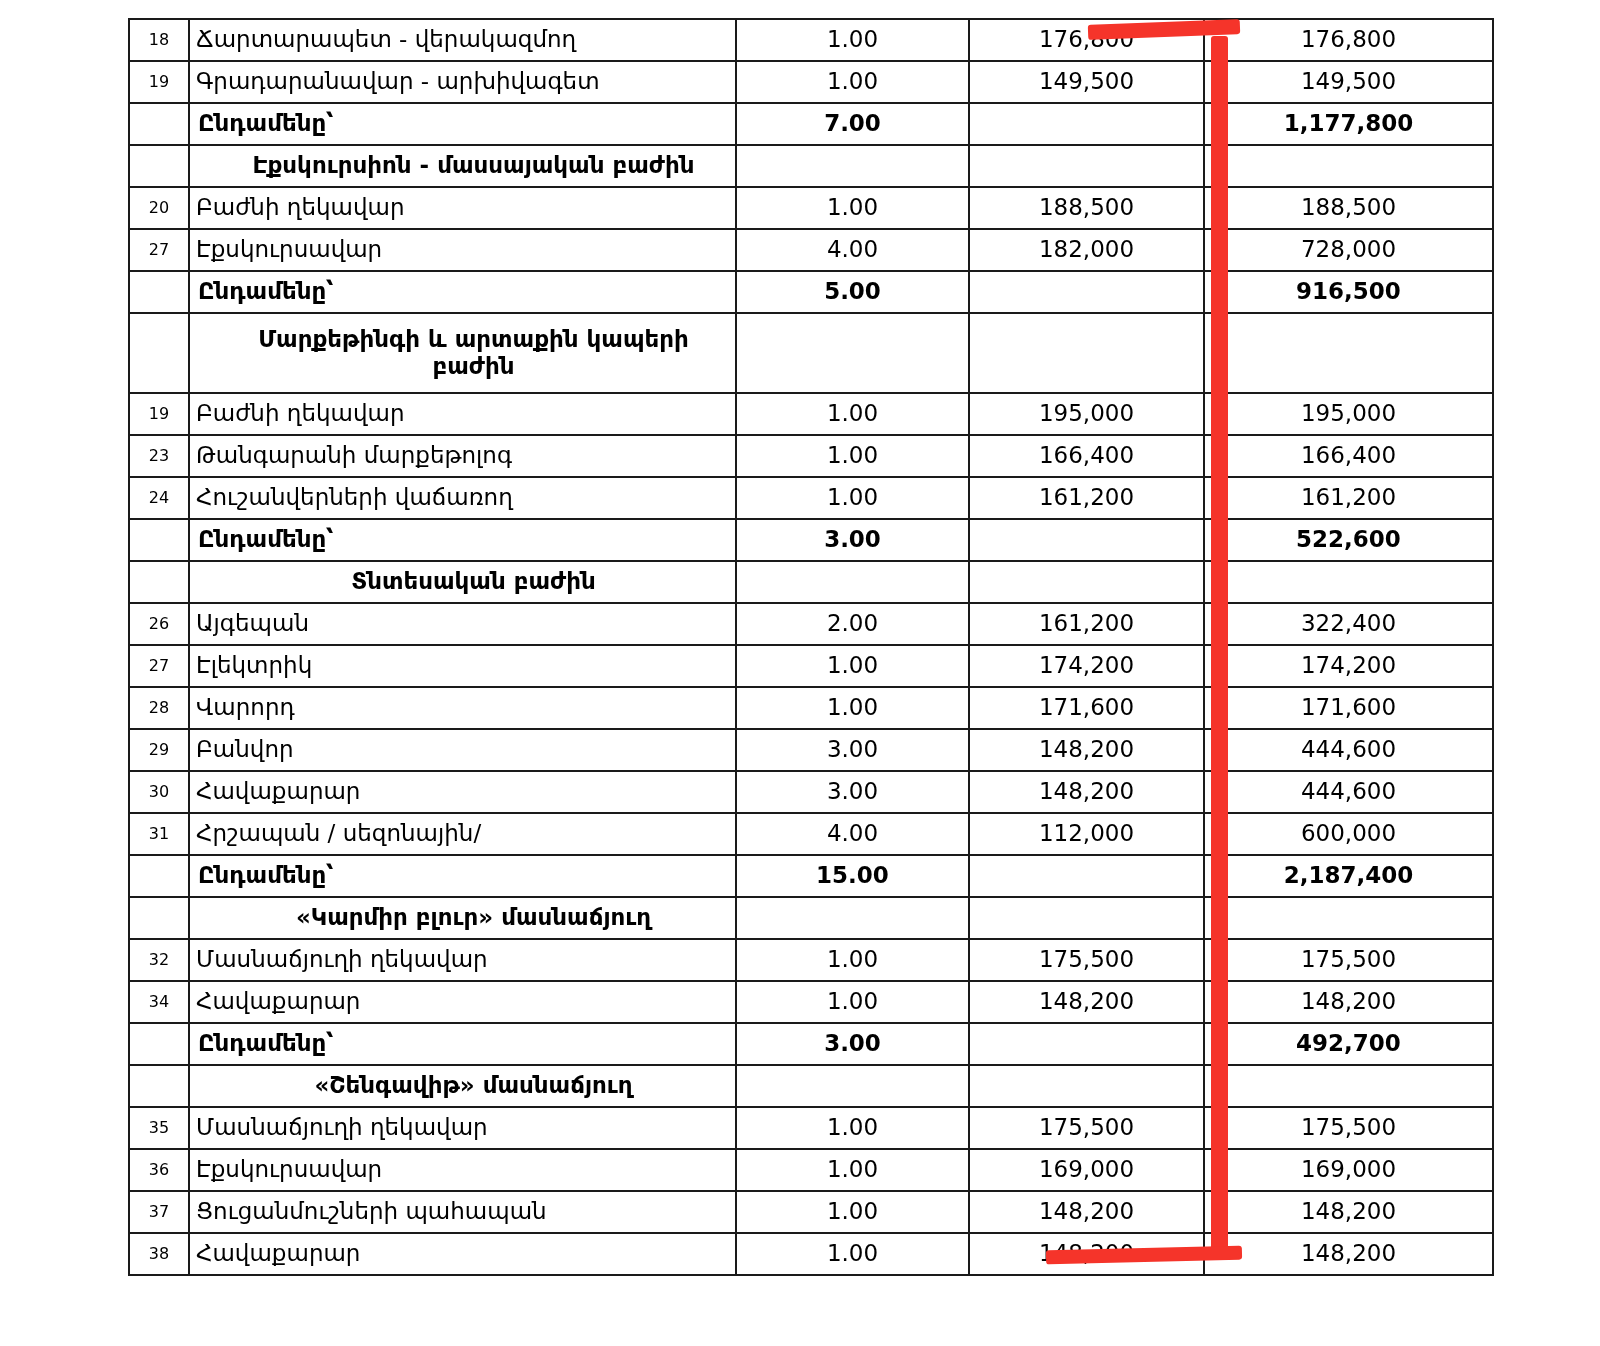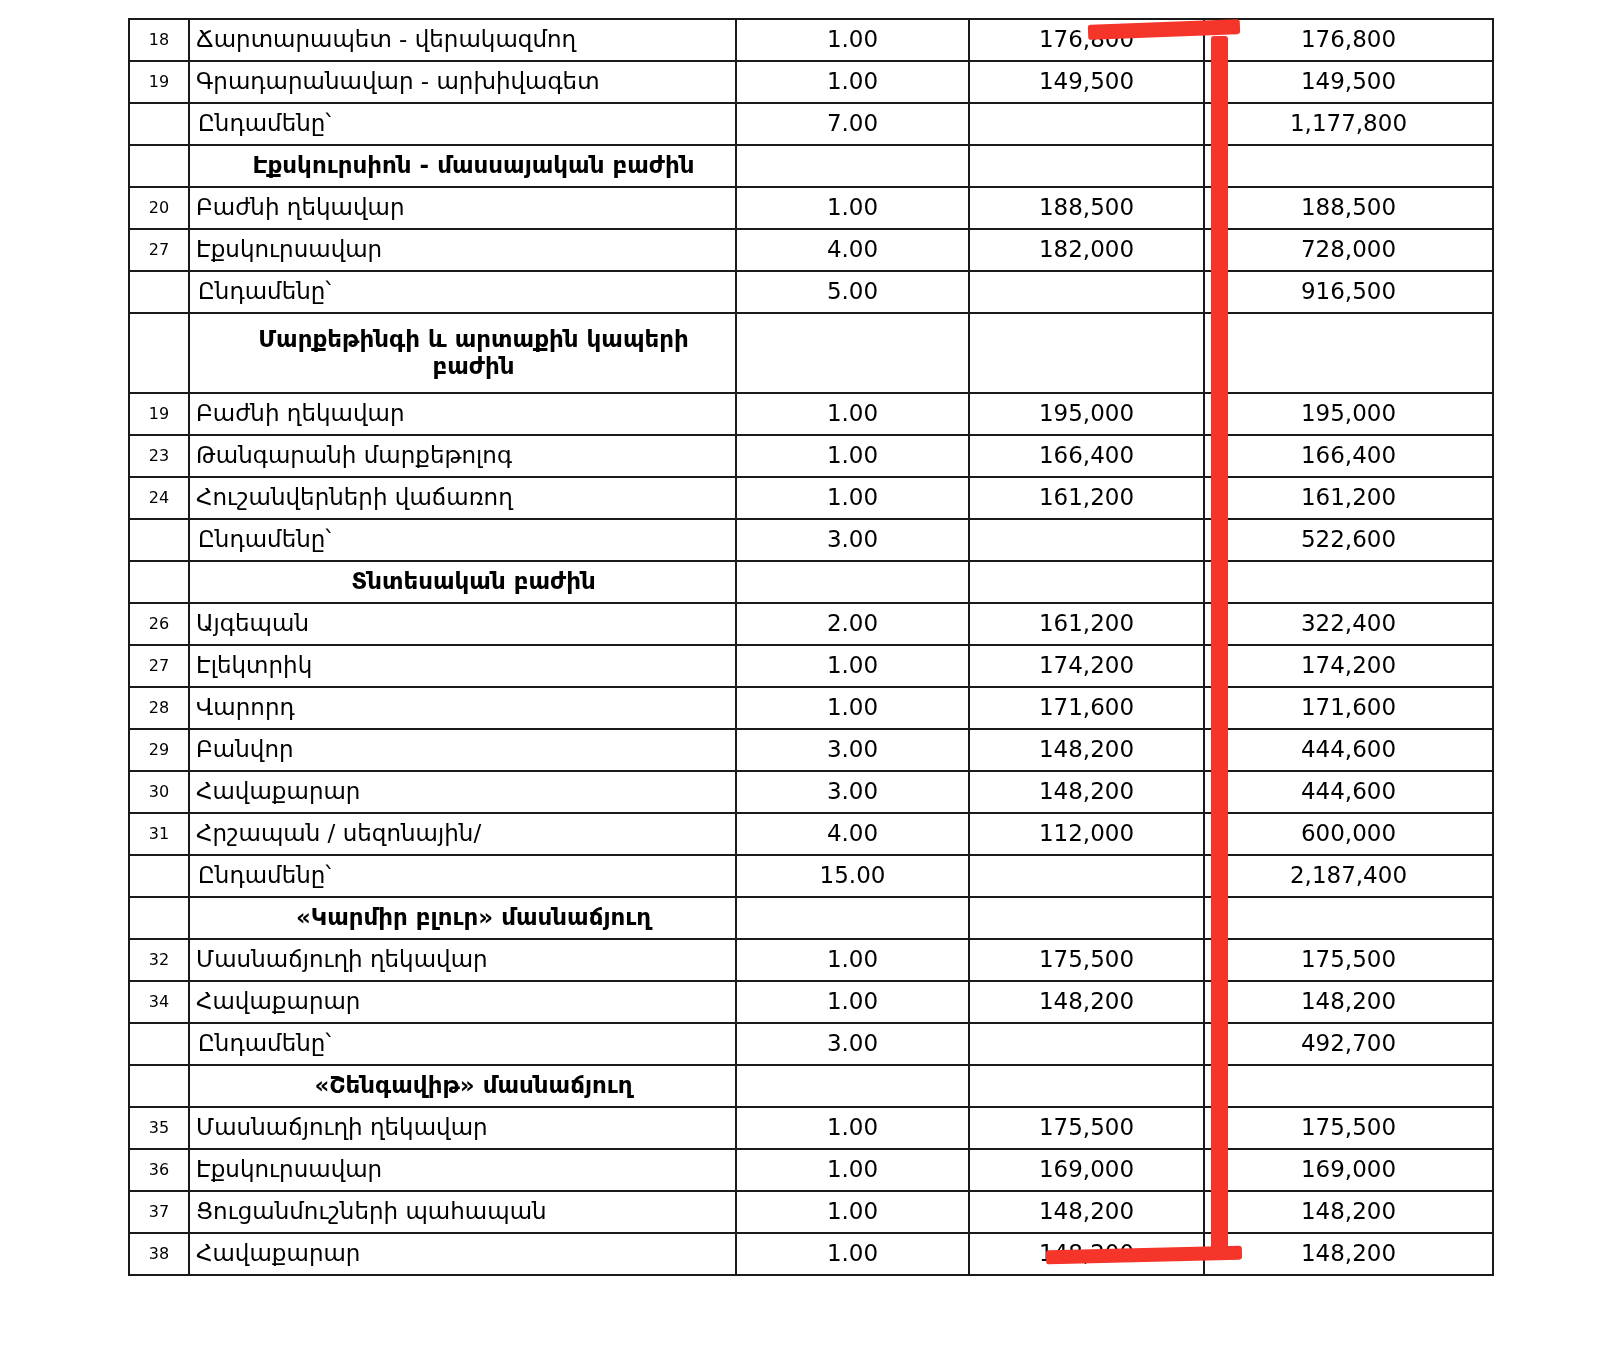--- a/index.html
+++ b/index.html
@@ -41,21 +41,21 @@
   col.c-qty   { width: 233px; }
   col.c-rate  { width: 235px; }
   col.c-total { width: 289px; }
 
   td.num   { text-align: center; font-size: 16px; }
   td.name  { text-align: left; }
   td.qty   { text-align: center; }
   td.rate  { text-align: center; }
   td.total { text-align: center; }
 
-  tr.subtotal td { font-weight: normal; }
+  tr.subtotal td { font-weight: bold; }
   tr.subtotal td.name { padding-left: 8px; }
 
   tr.section td.name {
     font-weight: bold;
     text-align: center;
     padding-left: 28px;
   }
   tr.section.two-line td.name {
     white-space: normal;
     line-height: 1.18;

